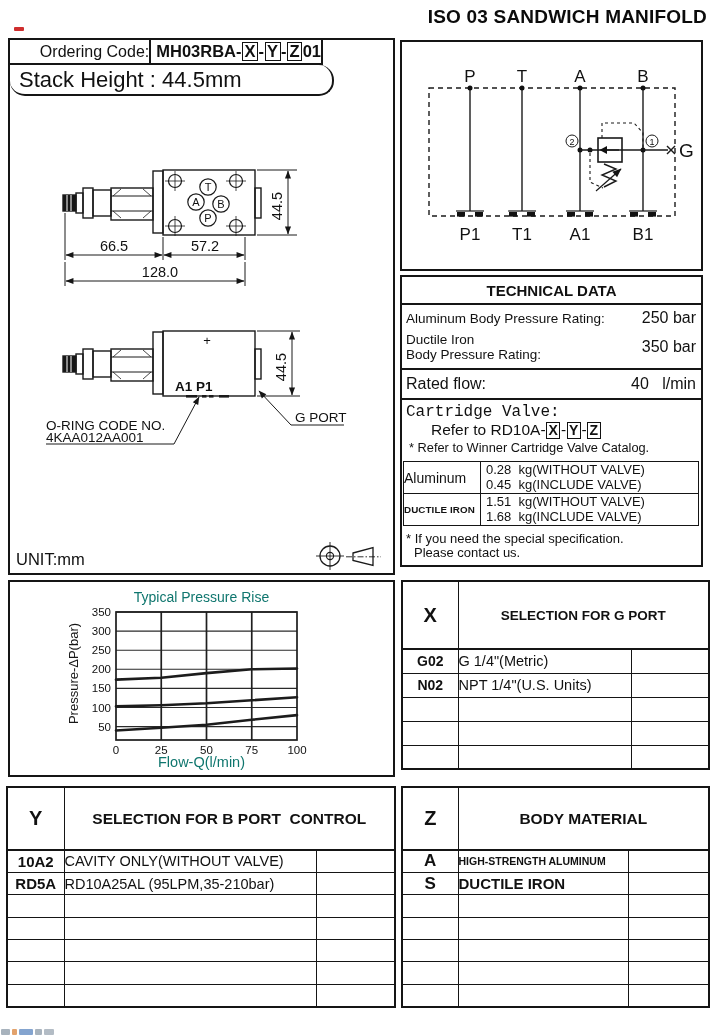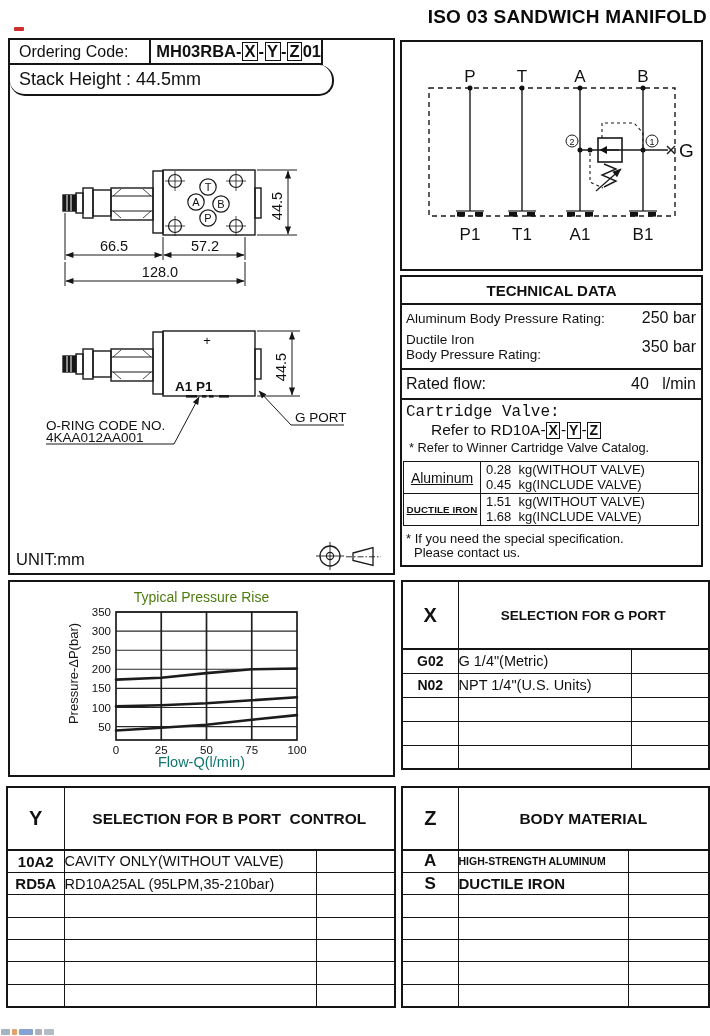--- a/index.html
+++ b/index.html
@@ -10,49 +10,49 @@
               font-size:19px;font-weight:700;letter-spacing:.2px;color:#0b0b0b;}
   #red-mark{position:absolute;left:14px;top:27px;width:10px;height:3.5px;background:#cf2e2e;border-radius:1px;}
   
   .panel{position:absolute;border:2px solid #151515;box-sizing:border-box;background:#fff;}
   #left-panel{left:8px;top:38px;width:387px;height:537px;}
   #circuit-panel{left:400px;top:40px;width:303px;height:231px;}
   #tech-panel{left:400px;top:275px;width:303px;height:292px;}
   #chart-panel{left:8px;top:580px;width:387px;height:197px;}
   
   #ordering-row1{position:absolute;left:0;top:0;width:311px;height:23px;border-right:2px solid #151515;
-                 border-bottom:2px solid #151515;display:flex;box-sizing:content-box;background:#fff;}
+                 border-bottom:2px solid #151515;display:flex;box-sizing:content-box;background:#fff;text-align:right;}
   #ordering-label-cell{width:149px;border-right:2px solid #151515;font-size:16px;line-height:23px;
                        padding-left:9px;box-sizing:border-box;}
   #ordering-code-cell{flex:1;font-size:16.5px;font-weight:700;line-height:23px;padding-left:5px;white-space:nowrap;}
   #ordering-row2{position:absolute;left:0;top:25px;width:313px;height:29px;border-right:2px solid #151515;
-                 border-bottom:2px solid #151515;font-size:18px;line-height:29px;padding-left:9px;
+                 border-bottom:2px solid #151515;font-size:22px;line-height:29px;padding-left:9px;
                  box-sizing:content-box;background:#fff;border-radius:15px;}
   .boxed{display:inline-block;border:1.5px solid #111;padding:0 1.5px;line-height:1.05;margin:0 .5px;
          font-weight:700;}
   
   #tech-panel .line{position:absolute;left:0;right:0;border-top:2px solid #151515;}
   #td-header{position:absolute;top:0;left:0;right:0;height:26px;text-align:center;font-weight:700;
              font-size:15px;line-height:27px;}
   .td-flex{position:absolute;left:4px;right:5px;display:flex;justify-content:space-between;align-items:center;}
   .lbl13{font-size:13.5px;line-height:15px;}
   .val16{font-size:16px;}
   #td-cart-title{position:absolute;left:4px;top:126px;font-size:16px;font-family:Liberation Mono, monospace;}
   #td-cart-refer{position:absolute;left:29px;top:144px;font-size:15.5px;white-space:nowrap;}
   #td-cart-refer .boxed{font-size:14px;}
   #td-cart-note{position:absolute;left:7px;top:163px;font-size:12.8px;}
   #weights-table{position:absolute;left:1px;top:184px;width:296px;border-collapse:collapse;table-layout:fixed;}
   #weights-table td{border:1.8px solid #151515;padding:0;}
-  #weights-table .mat{width:76px;text-align:center;font-size:14px;text-decoration:underline;}
+  #weights-table .mat{width:76px;font-size:14px;}
   #weights-table tr:nth-child(2) .mat{font-size:9.8px;font-weight:600;letter-spacing:.1px;}
   #weights-table .wval{font-size:13px;line-height:14.5px;padding:1px 0 1px 5px;white-space:pre-wrap;}
   #td-foot1{position:absolute;left:4px;top:254px;font-size:13px;}
   #td-foot2{position:absolute;left:12px;top:268px;font-size:13px;text-align:right;}
   
-  #chart-title{position:absolute;left:0;right:0;top:7px;text-align:center;font-size:14px;color:#4d7c0f;}
+  #chart-title{position:absolute;left:0;right:0;top:7px;text-align:center;font-size:14px;color:#0f766e;}
   #chart-ylabel{position:absolute;left:-37px;top:84px;width:200px;text-align:center;font-size:13px;
                 transform:rotate(-90deg);color:#161616;}
   #chart-xlabel{position:absolute;left:0;right:0;top:172px;text-align:center;font-size:14.5px;color:#0f766e;}
   #chart-svg{position:absolute;left:0;top:0;}
   
   .sel-table{position:absolute;border-collapse:collapse;table-layout:fixed;background:#fff;}
   .sel-table td{border:1.7px solid #151515;padding:0;box-sizing:border-box;}
   .sel-table .tbl-key{font-size:20px;font-weight:700;text-align:center;}
   .sel-table .tbl-title{font-weight:700;text-align:center;}
   .sel-table thead td{border-bottom:2.4px solid #151515;}

